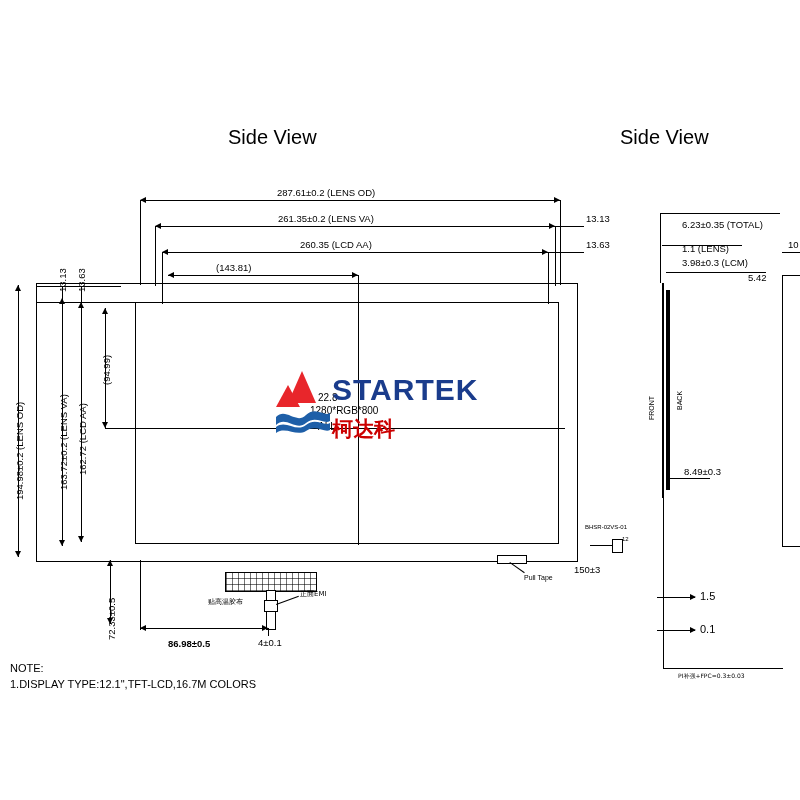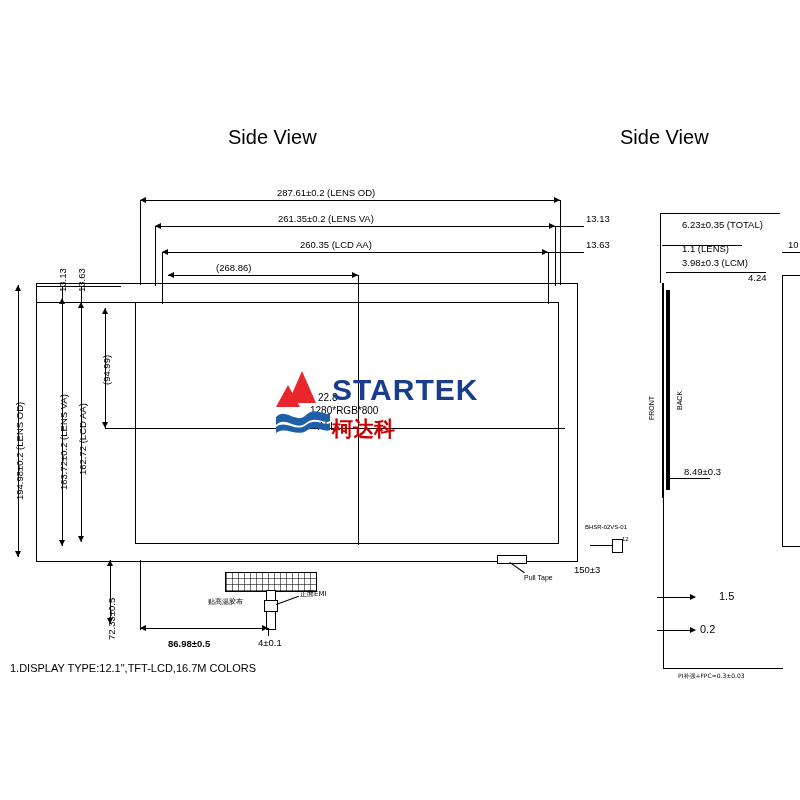--- a/index.html
+++ b/index.html
@@ -83,21 +83,21 @@
   <div class="ln h" style="left:162px;top:252px;width:386px;"></div>
   <div class="arrowL" style="left:162px;top:249px;"></div>
   <div class="arrowR" style="left:542px;top:249px;"></div>
   <div class="t dim" style="left:300px;top:239px;">260.35 (LCD AA)</div>
   <div class="ln v" style="left:162px;top:252px;height:52px;"></div>
   <div class="ln v" style="left:548px;top:252px;height:52px;"></div>
 
   <div class="ln h" style="left:168px;top:275px;width:190px;"></div>
   <div class="arrowL" style="left:168px;top:272px;"></div>
   <div class="arrowR" style="left:352px;top:272px;"></div>
-  <div class="t dim" style="left:216px;top:262px;">(268.86)</div>
+  <div class="t dim" style="left:216px;top:262px;">(143.81)</div>
   <div class="ln v" style="left:358px;top:275px;height:270px;"></div>
 
   <div class="t dim" style="left:586px;top:213px;">13.13</div>
   <div class="t dim" style="left:586px;top:239px;">13.63</div>
   <div class="ln h" style="left:556px;top:226px;width:28px;"></div>
   <div class="ln h" style="left:549px;top:252px;width:35px;"></div>
 
   <div class="t dim vert" style="left:57px;top:292px;transform:rotate(-90deg);">13.13</div>
   <div class="t dim vert" style="left:76px;top:292px;transform:rotate(-90deg);">13.63</div>
   <div class="ln v" style="left:62px;top:286px;height:12px;"></div>
@@ -183,40 +183,41 @@
   <div class="ln h" style="left:660px;top:213px;width:120px;"></div>
   <div class="t dim" style="left:682px;top:201px;margin-top:18px;">6.23±0.35 (TOTAL)</div>
   <div class="ln v" style="left:660px;top:213px;height:70px;"></div>
 
   <div class="ln h" style="left:662px;top:245px;width:80px;"></div>
   <div class="t dim" style="left:682px;top:243px;">1.1 (LENS)</div>
 
   <div class="ln h" style="left:666px;top:272px;width:100px;"></div>
   <div class="t dim" style="left:682px;top:257px;">3.98±0.3 (LCM)</div>
 
-  <div class="t dim" style="left:748px;top:272px;">4.24</div>
+  <div class="t dim" style="left:748px;top:272px;">5.42</div>
   <div class="t dim" style="left:788px;top:239px;">10</div>
   <div class="ln h" style="left:782px;top:252px;width:18px;"></div>
 
   <div class="t small vert" style="left:648px;top:420px;transform:rotate(-90deg);">FRONT</div>
   <div class="t small vert" style="left:676px;top:410px;transform:rotate(-90deg);">BACK</div>
 
   <div class="ln h" style="left:670px;top:478px;width:40px;"></div>
   <div class="t dim" style="left:684px;top:466px;">8.49±0.3</div>
 
   <div class="ln v" style="left:663px;top:498px;height:170px;"></div>
   <div class="ln h" style="left:663px;top:668px;width:120px;"></div>
 
   <div class="ln h" style="left:657px;top:597px;width:38px;"></div>
   <div class="arrowR" style="left:690px;top:594px;"></div>
-  <div class="t dim" style="left:700px;top:590px;font-size:11px;margin-left:19px;">1.5</div>
+  <div class="t dim" style="left:700px;top:590px;font-size:11px;">1.5</div>
 
   <div class="ln h" style="left:657px;top:630px;width:38px;"></div>
   <div class="arrowR" style="left:690px;top:627px;"></div>
-  <div class="t dim" style="left:700px;top:623px;font-size:11px;">0.2</div>
+  <div class="t dim" style="left:700px;top:623px;font-size:11px;">0.1</div>
 
   <div class="t tiny cn" style="left:678px;top:672px;">PI补强+FPC=0.3±0.03</div>
 
   <div id="note">
+    <div>NOTE:</div>
     <div>1.DISPLAY TYPE:12.1",TFT-LCD,16.7M COLORS</div>
   </div>
 
 </div>
 
 </body></html>

